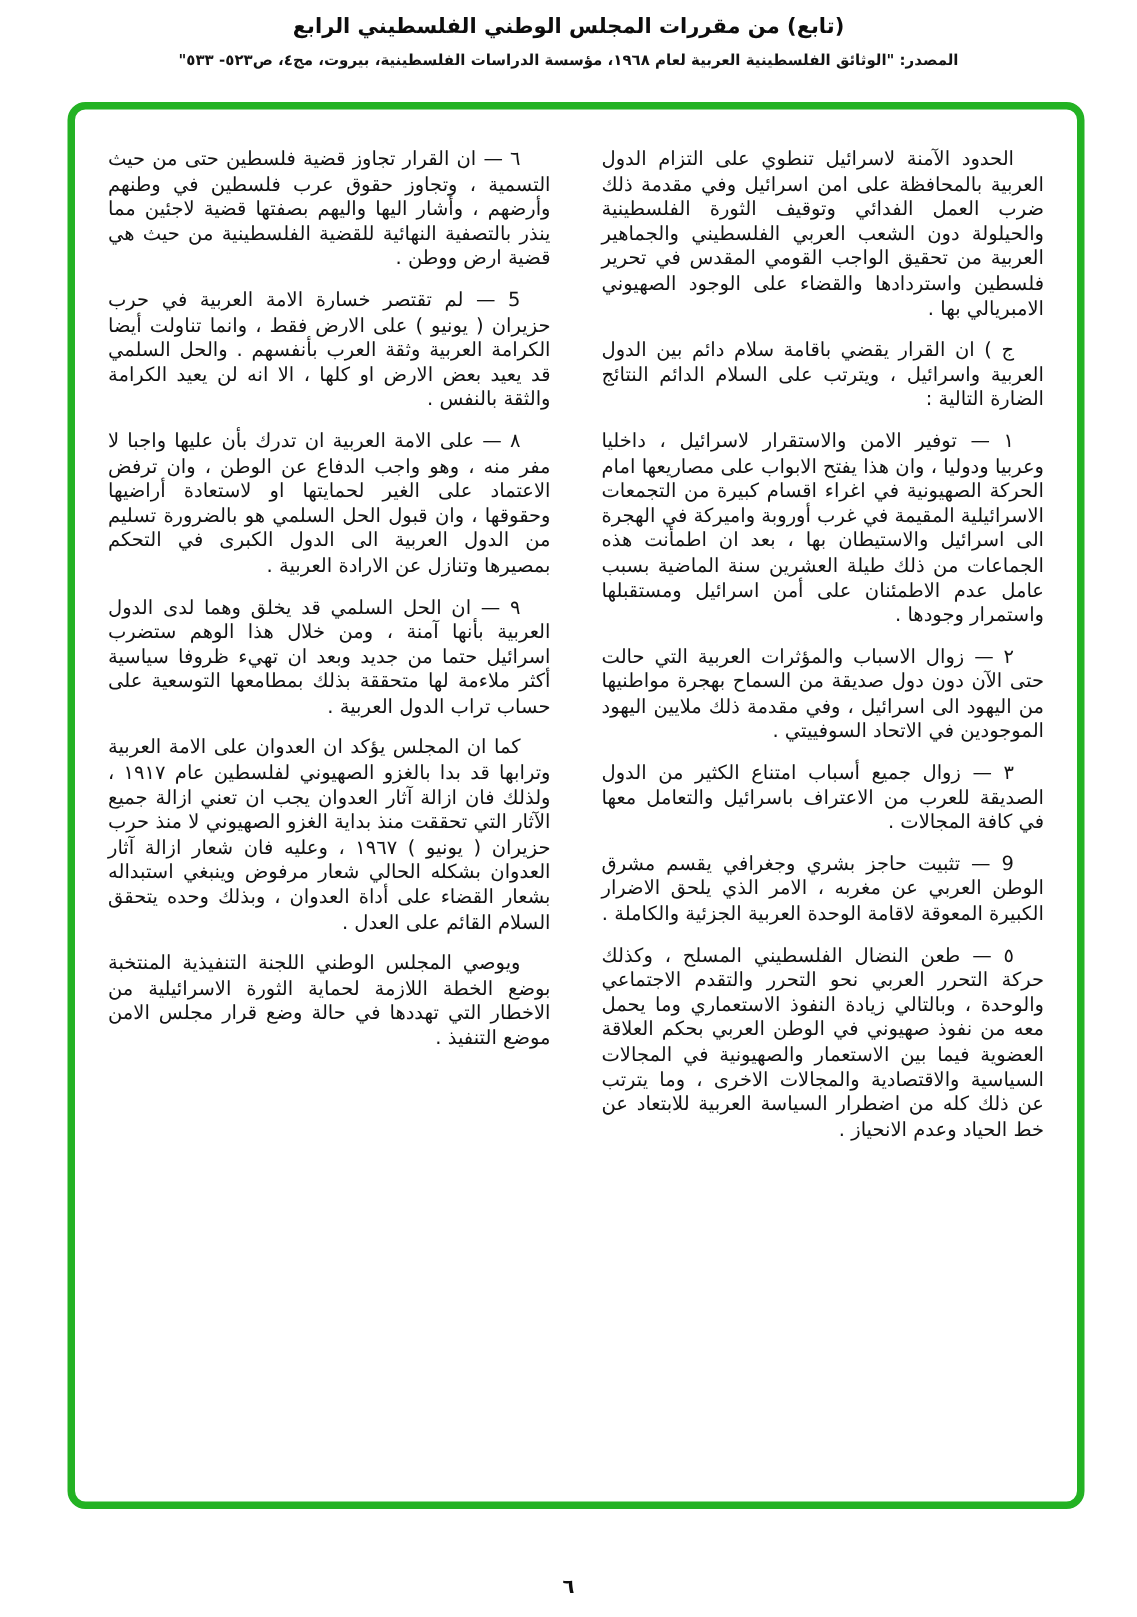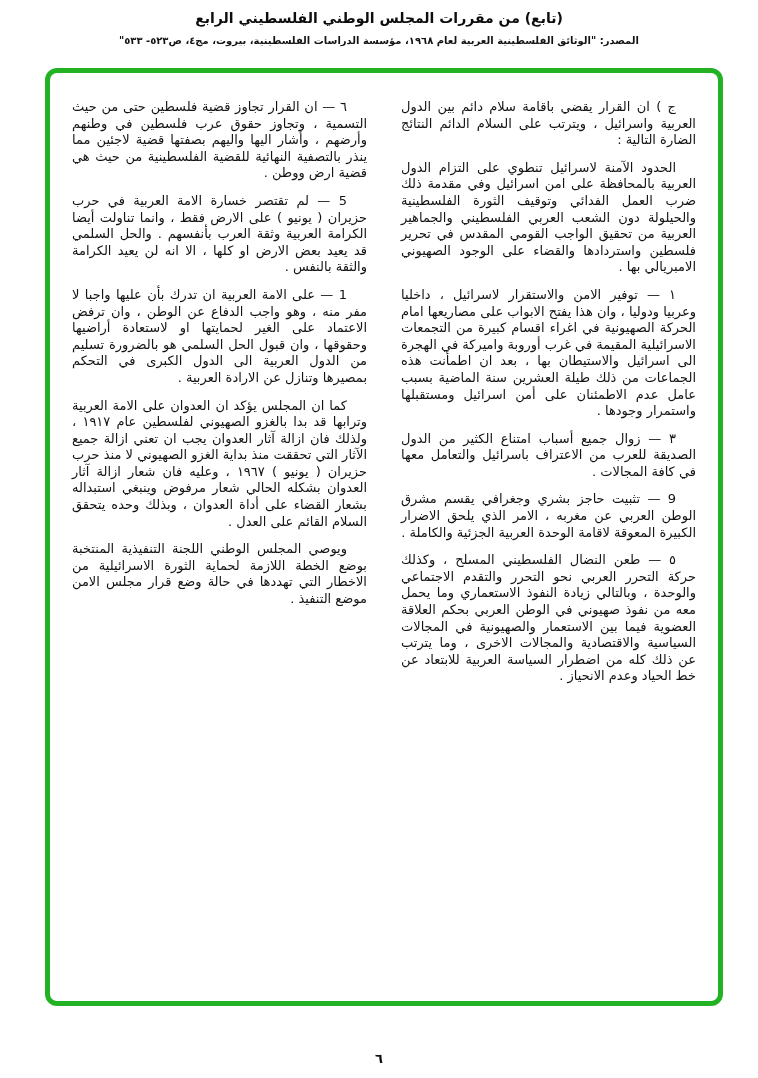--- a/index.html
+++ b/index.html
@@ -80,31 +80,33 @@
 <div class="page">
 
   <div class="header">
     <div class="header-title">(تابع) من مقررات المجلس الوطني الفلسطيني الرابع</div>
     <div class="header-source">المصدر: "الوثائق الفلسطينية العربية لعام ١٩٦٨، مؤسسة الدراسات الفلسطينية، بيروت، مج٤، ص٥٢٣- ٥٣٣"</div>
   </div>
 
   <div class="content-frame">
     <div class="columns">
       <div class="col">
+          <p class="para">الحدود الآمنة لاسرائيل تنطوي على التزام الدول العربية بالمحافظة على امن اسرائيل وفي مقدمة ذلك ضرب العمل الفدائي وتوقيف الثورة الفلسطينية والحيلولة دون الشعب العربي الفلسطيني والجماهير العربية من تحقيق الواجب القومي المقدس في تحرير فلسطين واستردادها والقضاء على الوجود الصهيوني الامبريالي بها .</p>
           <p class="para">ج ) ان القرار يقضي باقامة سلام دائم بين الدول العربية واسرائيل ، ويترتب على السلام الدائم النتائج الضارة التالية :</p>
-          <p class="para">الحدود الآمنة لاسرائيل تنطوي على التزام الدول العربية بالمحافظة على امن اسرائيل وفي مقدمة ذلك ضرب العمل الفدائي وتوقيف الثورة الفلسطينية والحيلولة دون الشعب العربي الفلسطيني والجماهير العربية من تحقيق الواجب القومي المقدس في تحرير فلسطين واستردادها والقضاء على الوجود الصهيوني الامبريالي بها .</p>
           <p class="para">١ — توفير الامن والاستقرار لاسرائيل ، داخليا وعربيا ودوليا ، وان هذا يفتح الابواب على مصاريعها امام الحركة الصهيونية في اغراء اقسام كبيرة من التجمعات الاسرائيلية المقيمة في غرب أوروبة واميركة في الهجرة الى اسرائيل والاستيطان بها ، بعد ان اطمأنت هذه الجماعات من ذلك طيلة العشرين سنة الماضية بسبب عامل عدم الاطمئنان على أمن اسرائيل ومستقبلها واستمرار وجودها .</p>
+          <p class="para">٢ — زوال الاسباب والمؤثرات العربية التي حالت حتى الآن دون دول صديقة من السماح بهجرة مواطنيها من اليهود الى اسرائيل ، وفي مقدمة ذلك ملايين اليهود الموجودين في الاتحاد السوفييتي .</p>
           <p class="para">٣ — زوال جميع أسباب امتناع الكثير من الدول الصديقة للعرب من الاعتراف باسرائيل والتعامل معها في كافة المجالات .</p>
           <p class="para">9 — تثبيت حاجز بشري وجغرافي يقسم مشرق الوطن العربي عن مغربه ، الامر الذي يلحق الاضرار الكبيرة المعوقة لاقامة الوحدة العربية الجزئية والكاملة .</p>
           <p class="para">٥ — طعن النضال الفلسطيني المسلح ، وكذلك حركة التحرر العربي نحو التحرر والتقدم الاجتماعي والوحدة ، وبالتالي زيادة النفوذ الاستعماري وما يحمل معه من نفوذ صهيوني في الوطن العربي بحكم العلاقة العضوية فيما بين الاستعمار والصهيونية في المجالات السياسية والاقتصادية والمجالات الاخرى ، وما يترتب عن ذلك كله من اضطرار السياسة العربية للابتعاد عن خط الحياد وعدم الانحياز .</p>
         </div>
       <div class="col">
           <p class="para">٦ — ان القرار تجاوز قضية فلسطين حتى من حيث التسمية ، وتجاوز حقوق عرب فلسطين في وطنهم وأرضهم ، وأشار اليها واليهم بصفتها قضية لاجئين مما ينذر بالتصفية النهائية للقضية الفلسطينية من حيث هي قضية ارض ووطن .</p>
           <p class="para">5 — لم تقتصر خسارة الامة العربية في حرب حزيران ( يونيو ) على الارض فقط ، وانما تناولت أيضا الكرامة العربية وثقة العرب بأنفسهم . والحل السلمي قد يعيد بعض الارض او كلها ، الا انه لن يعيد الكرامة والثقة بالنفس .</p>
-          <p class="para">1 — على الامة العربية ان تدرك بأن عليها واجبا لا مفر منه ، وهو واجب الدفاع عن الوطن ، وان ترفض الاعتماد على الغير لحمايتها او لاستعادة أراضيها وحقوقها ، وان قبول الحل السلمي هو بالضرورة تسليم من الدول العربية الى الدول الكبرى في التحكم بمصيرها وتنازل عن الارادة العربية .</p>
+          <p class="para">٨ — على الامة العربية ان تدرك بأن عليها واجبا لا مفر منه ، وهو واجب الدفاع عن الوطن ، وان ترفض الاعتماد على الغير لحمايتها او لاستعادة أراضيها وحقوقها ، وان قبول الحل السلمي هو بالضرورة تسليم من الدول العربية الى الدول الكبرى في التحكم بمصيرها وتنازل عن الارادة العربية .</p>
+          <p class="para">٩ — ان الحل السلمي قد يخلق وهما لدى الدول العربية بأنها آمنة ، ومن خلال هذا الوهم ستضرب اسرائيل حتما من جديد وبعد ان تهيء ظروفا سياسية أكثر ملاءمة لها متحققة بذلك بمطامعها التوسعية على حساب تراب الدول العربية .</p>
           <p class="para">كما ان المجلس يؤكد ان العدوان على الامة العربية وترابها قد بدا بالغزو الصهيوني لفلسطين عام ١٩١٧ ، ولذلك فان ازالة آثار العدوان يجب ان تعني ازالة جميع الآثار التي تحققت منذ بداية الغزو الصهيوني لا منذ حرب حزيران ( يونيو ) ١٩٦٧ ، وعليه فان شعار ازالة آثار العدوان بشكله الحالي شعار مرفوض وينبغي استبداله بشعار القضاء على أداة العدوان ، وبذلك وحده يتحقق السلام القائم على العدل .</p>
           <p class="para">ويوصي المجلس الوطني اللجنة التنفيذية المنتخبة بوضع الخطة اللازمة لحماية الثورة الاسرائيلية من الاخطار التي تهددها في حالة وضع قرار مجلس الامن موضع التنفيذ .</p>
         </div>
     </div>
   </div>
 
   <div class="page-number">٦</div>
 
 </div>
 

